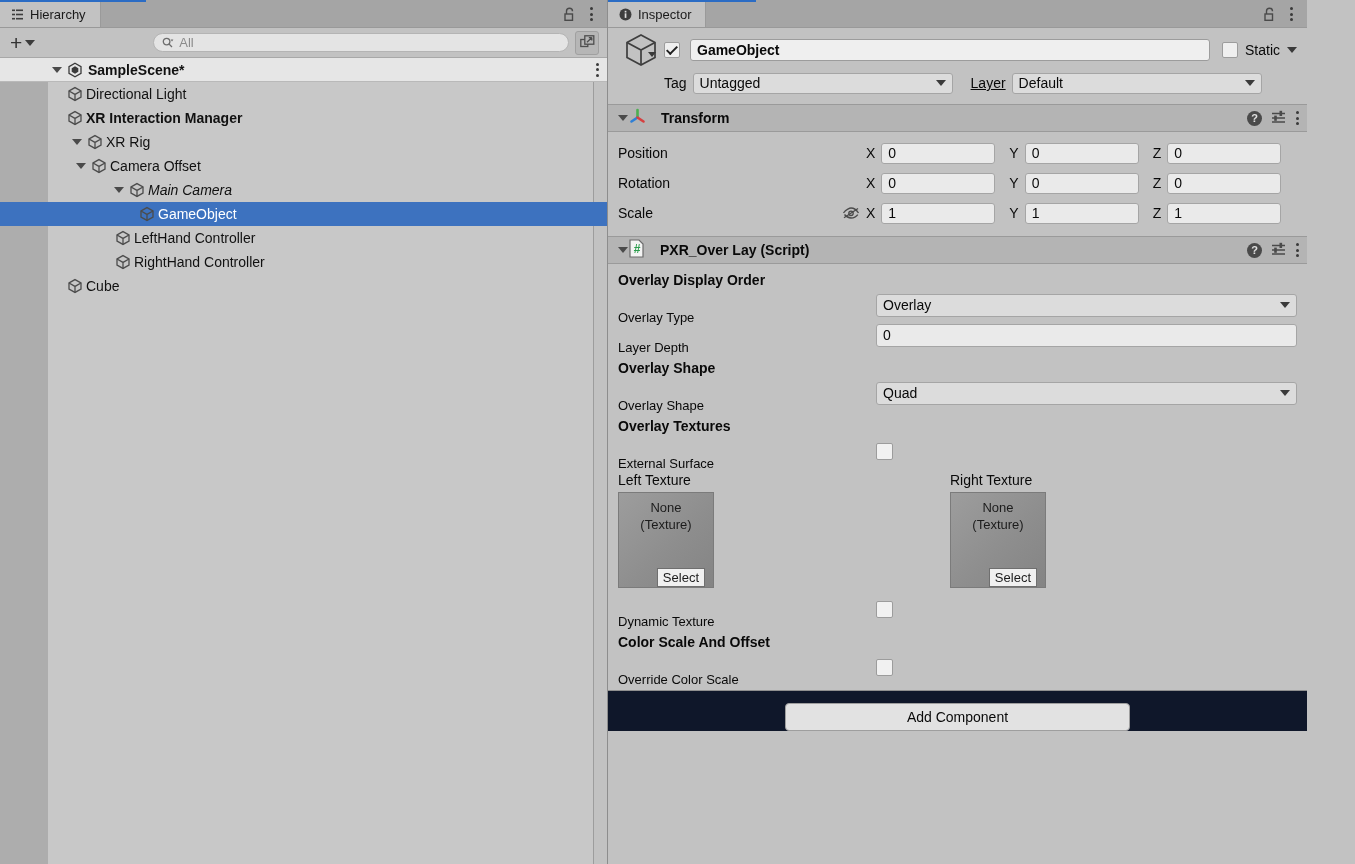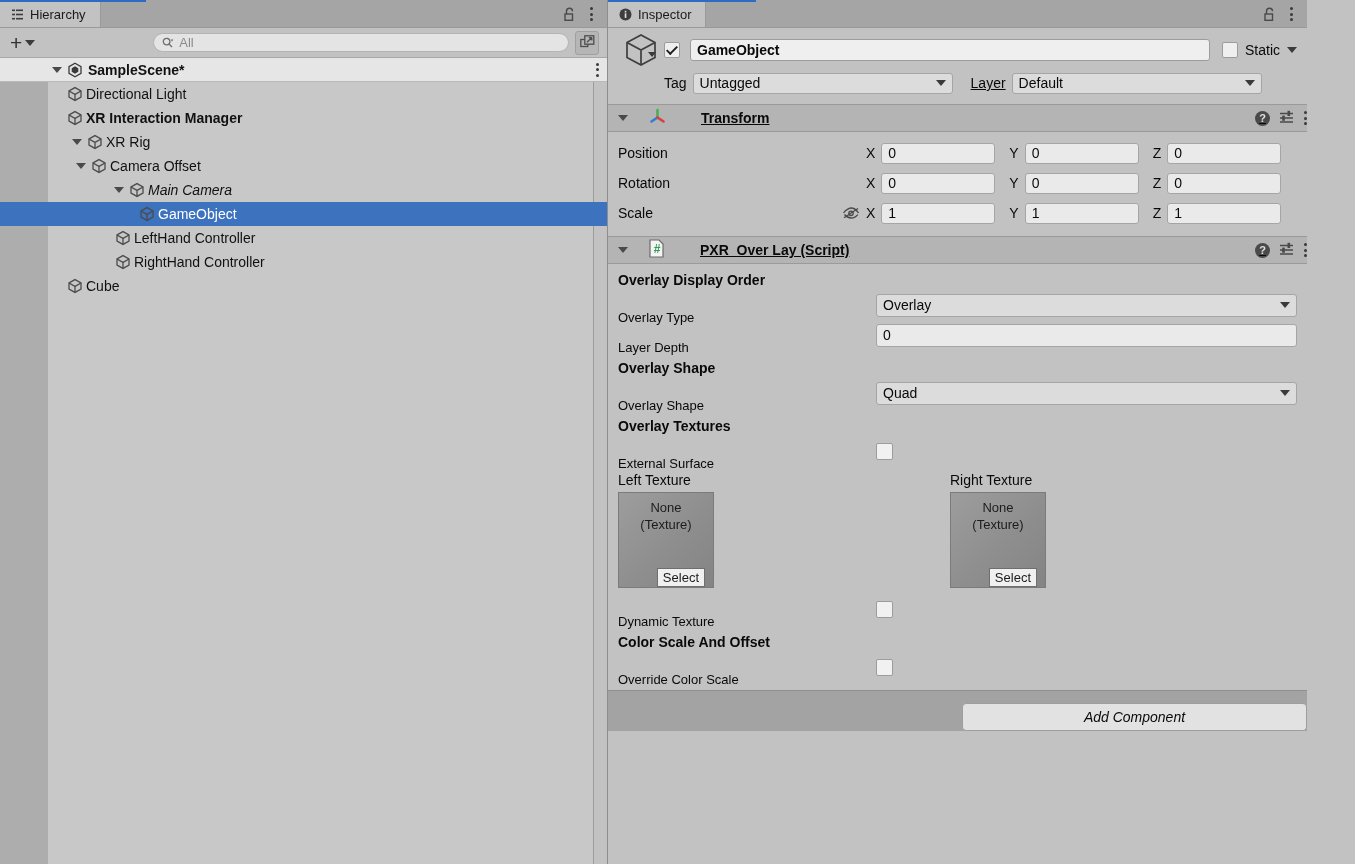--- a/index.html
+++ b/index.html
@@ -119,21 +119,21 @@
   .dropdown {
     height: 21px; background: #dcdcdc; border: 1px solid #a5a5a5; border-radius: 3px;
     display: flex; align-items: center; padding: 0 6px; font-size: 14px; position: relative;
   }
   .dropdown .dcaret {
     margin-left: auto; width:0;height:0;border-left:5px solid transparent;border-right:5px solid transparent;border-top:6px solid #3a3a3a;
   }
 
   .comp-header {
     height: 28px; background: #b4b4b4; border-top: 1px solid #9a9a9a; border-bottom: 1px solid #9a9a9a;
-    display: flex; align-items: center; padding: 0 0 0 10px; gap: 20px; text-decoration: underline;
+    display: flex; align-items: center; padding: 0 8px 0 10px; gap: 0;
   }
   .comp-title { font-weight: bold; font-size: 14px; margin-left: 14px; }
   .comp-right { margin-left: auto; display: flex; align-items: center; gap: 9px; }
   .help-ico {
     width: 15px; height: 15px; border-radius: 50%; background: #4a4a4a; color: #e0e0e0;
     font-size: 11px; font-weight: bold; display: flex; align-items: center; justify-content: center;
   }
 
   .comp-body { padding: 6px 10px 8px 10px; }
   .vrow { display: flex; align-items: center; height: 30px; }
@@ -166,21 +166,21 @@
     border: 1px solid #7b7b7b;
     display: flex; flex-direction: column; align-items: center; padding-top: 6px;
     font-size: 13px; color: #1c1c1c; line-height: 17px;
   }
   .tex-box .selbtn {
     position: absolute; right: 8px; bottom: 0; background: #f0f0f0; border: 1px solid #6f6f6f;
     font-size: 13px; padding: 0 5px; line-height: 17px;
   }
 
   .divider-line { height: 1px; background: #8f8f8f; }
-  .addc-area { background: #a3a3a3; padding-top: 12px; display: flex; justify-content: flex-end; font-style: italic; }
+  .addc-area { background: #0f172a; padding-top: 12px; display: flex; justify-content: center; }
   .add-btn {
     width: 345px; height: 28px; background: #e2e2e2; border: 1px solid #9e9e9e; border-radius: 4px;
     display: flex; align-items: center; justify-content: center; font-size: 14px;
   }
 </style>
 </head>
 <body>
 
 <div id="root">
 

